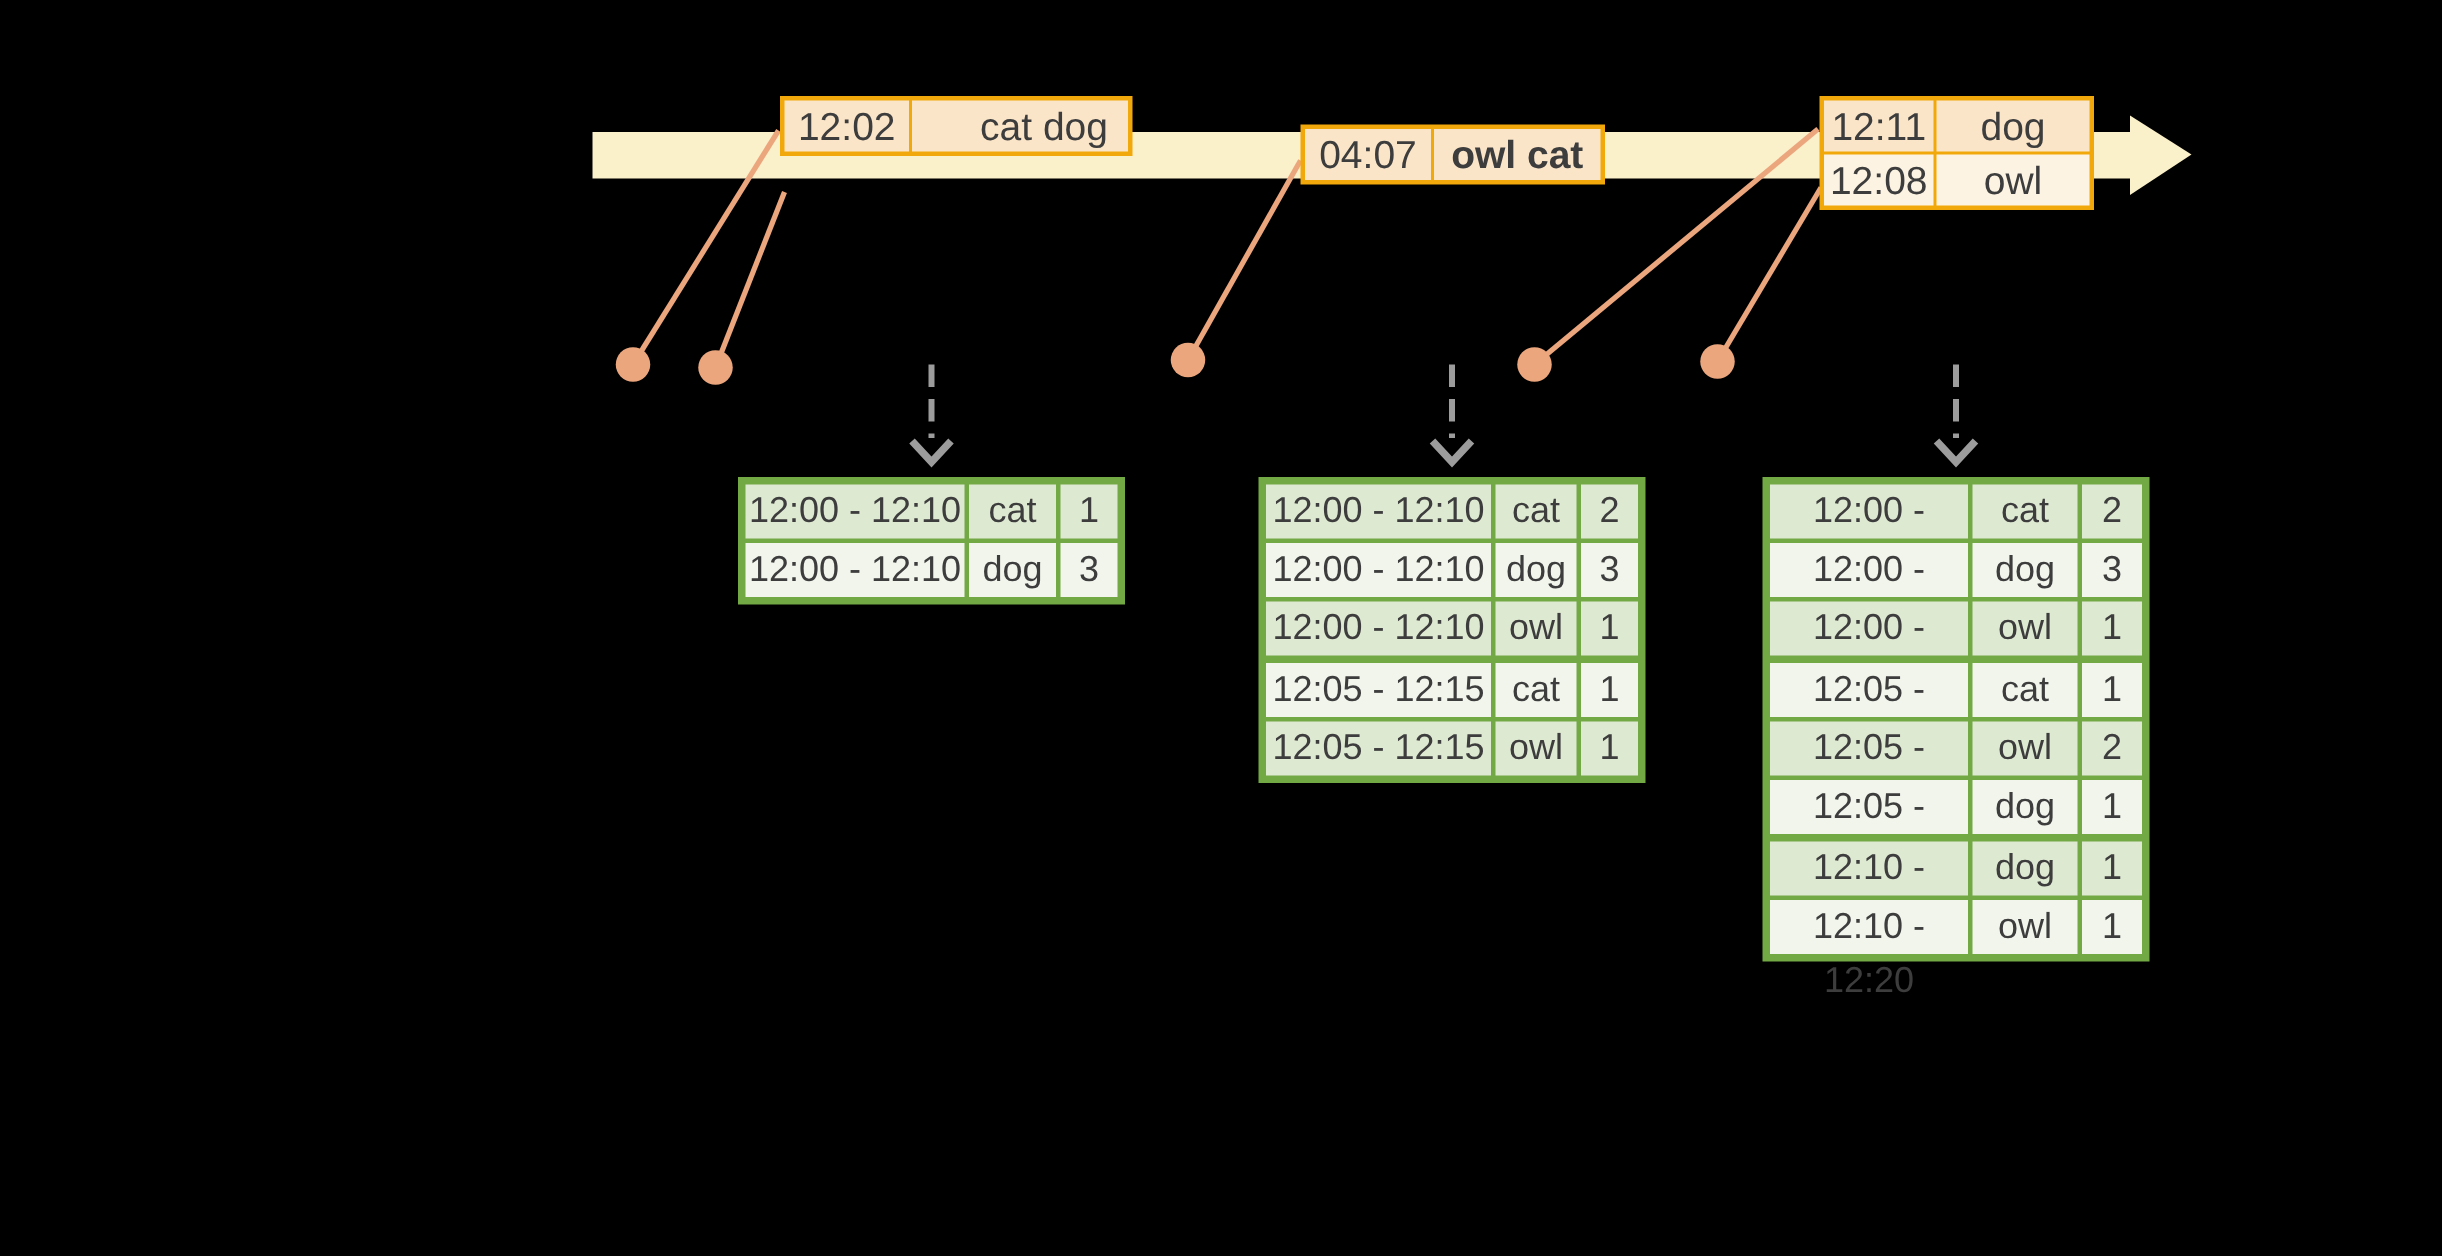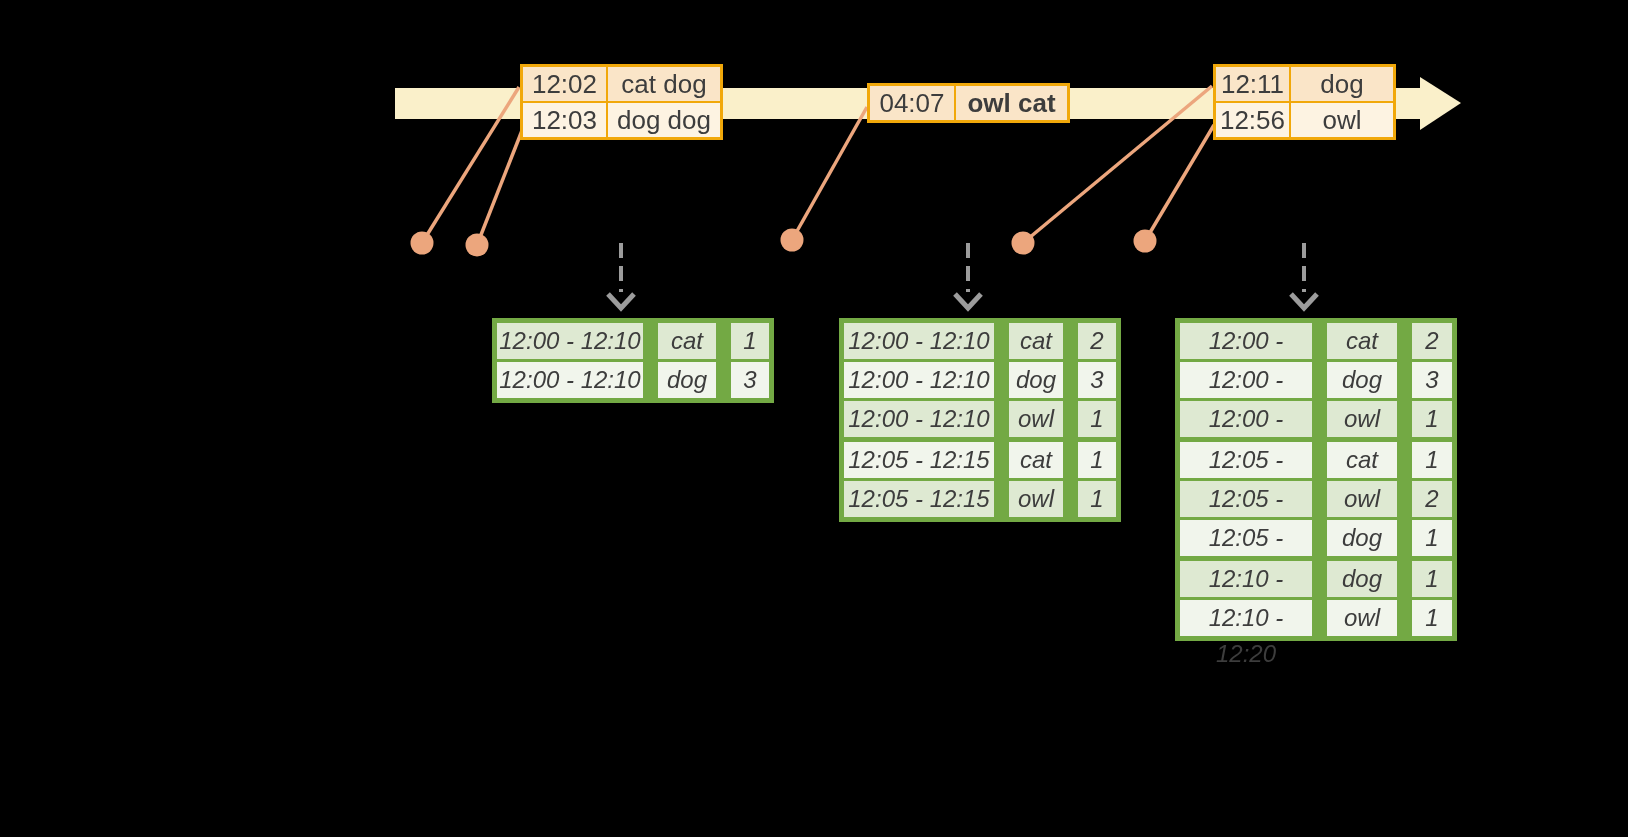--- a/index.html
+++ b/index.html
@@ -32,33 +32,33 @@
   .event-row.odd .event-cell{background:var(--event-row-odd);}
 
   
   .result-table{
     position:absolute;
     background:var(--result-border);
     padding:5px;
     display:flex;flex-direction:column;
     box-sizing:border-box;
   }
-  .result-row{display:flex;gap:15px;margin-top:3px;font-style:italic;}
+  .result-row{display:flex;gap:3px;margin-top:3px;}
   .result-row:first-child{margin-top:0;}
   .result-row.group-start{margin-top:5px;}
   .result-cell{
     height:36px;line-height:36px;
     text-align:center;
     font-size:24px;
     background:var(--result-row-even);
   }
   .result-row.odd .result-cell{background:var(--result-row-odd);}
 
   
-  .t-ev-a .c1{width:83px;}  .t-ev-a .c2{width:112px;}
+  .t-ev-a .c1{width:83px;}  .t-ev-a .c2{width:112px;padding-left:32px;}
   .t-ev-b .c1{width:84px;}  .t-ev-b .c2{width:111px;font-weight:bold;}
   .t-ev-c .c1{width:73px;}  .t-ev-c .c2{width:102px;}
 
   .t-r1 .c1{width:146px;} .t-r1 .c2{width:58px;} .t-r1 .c3{width:38px;}
   .t-r2 .c1{width:150px;} .t-r2 .c2{width:54px;} .t-r2 .c3{width:38px;}
   .t-r3 .c1{width:132px;} .t-r3 .c2{width:70px;} .t-r3 .c3{width:40px;}
 
   
   #event-table-1{left:520px;top:64px;}
   #event-table-2{left:867px;top:83px;}
@@ -101,40 +101,36 @@
       <line x1="1304" y1="243" x2="1304" y2="292" stroke-width="4" stroke-dasharray="15,8"></line>
       <polyline points="1291,294 1304,308 1317,294" stroke-width="5"></polyline>
     </g>
   </svg>
 
   <div id="event-table-1" class="event-table t-ev-a">
     <div class="event-row odd">
       <div class="event-cell c1">12:02</div>
       <div class="event-cell c2">cat dog</div>
     </div>
-    <div class="event-row">
-      <div class="event-cell c1">12:03</div>
-      <div class="event-cell c2">dog dog</div>
-    </div>
   </div>
 
   <div id="event-table-2" class="event-table t-ev-b">
     <div class="event-row odd">
       <div class="event-cell c1">04:07</div>
       <div class="event-cell c2">owl cat</div>
     </div>
   </div>
 
   <div id="event-table-3" class="event-table t-ev-c">
     <div class="event-row odd">
       <div class="event-cell c1">12:11</div>
       <div class="event-cell c2">dog</div>
     </div>
     <div class="event-row">
-      <div class="event-cell c1">12:56</div>
+      <div class="event-cell c1">12:08</div>
       <div class="event-cell c2">owl</div>
     </div>
   </div>
 
   <div id="result-table-1" class="result-table t-r1">
     <div class="result-row odd">
       <div class="result-cell c1">12:00 - 12:10</div>
       <div class="result-cell c2">cat</div>
       <div class="result-cell c3">1</div>
     </div>

